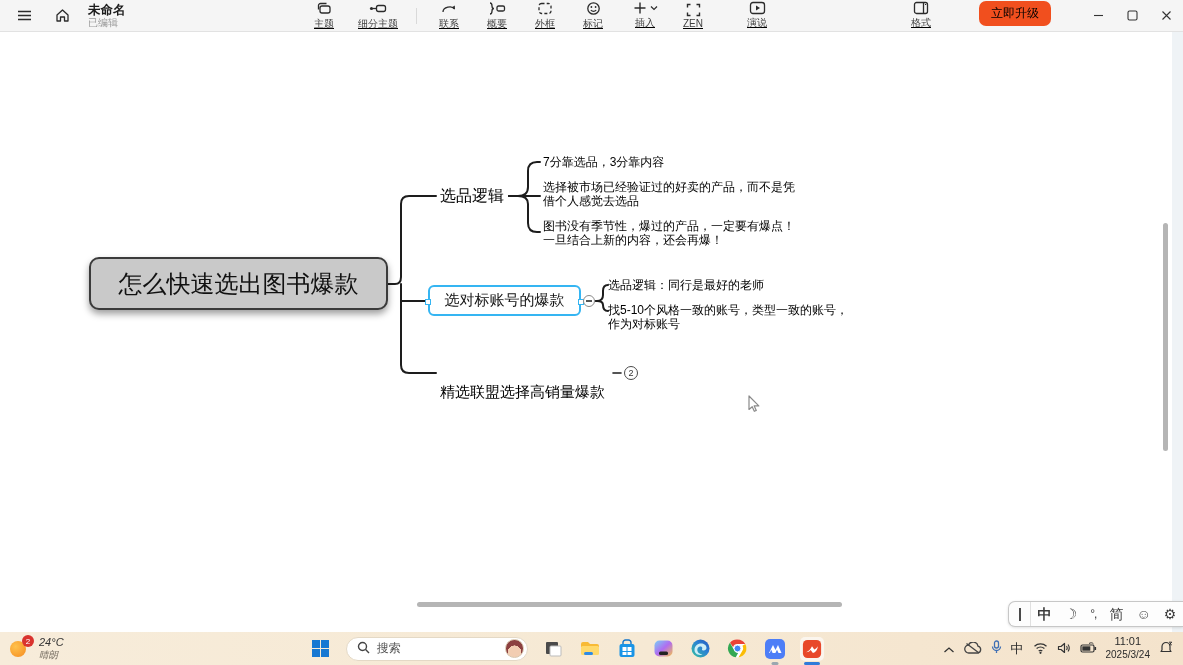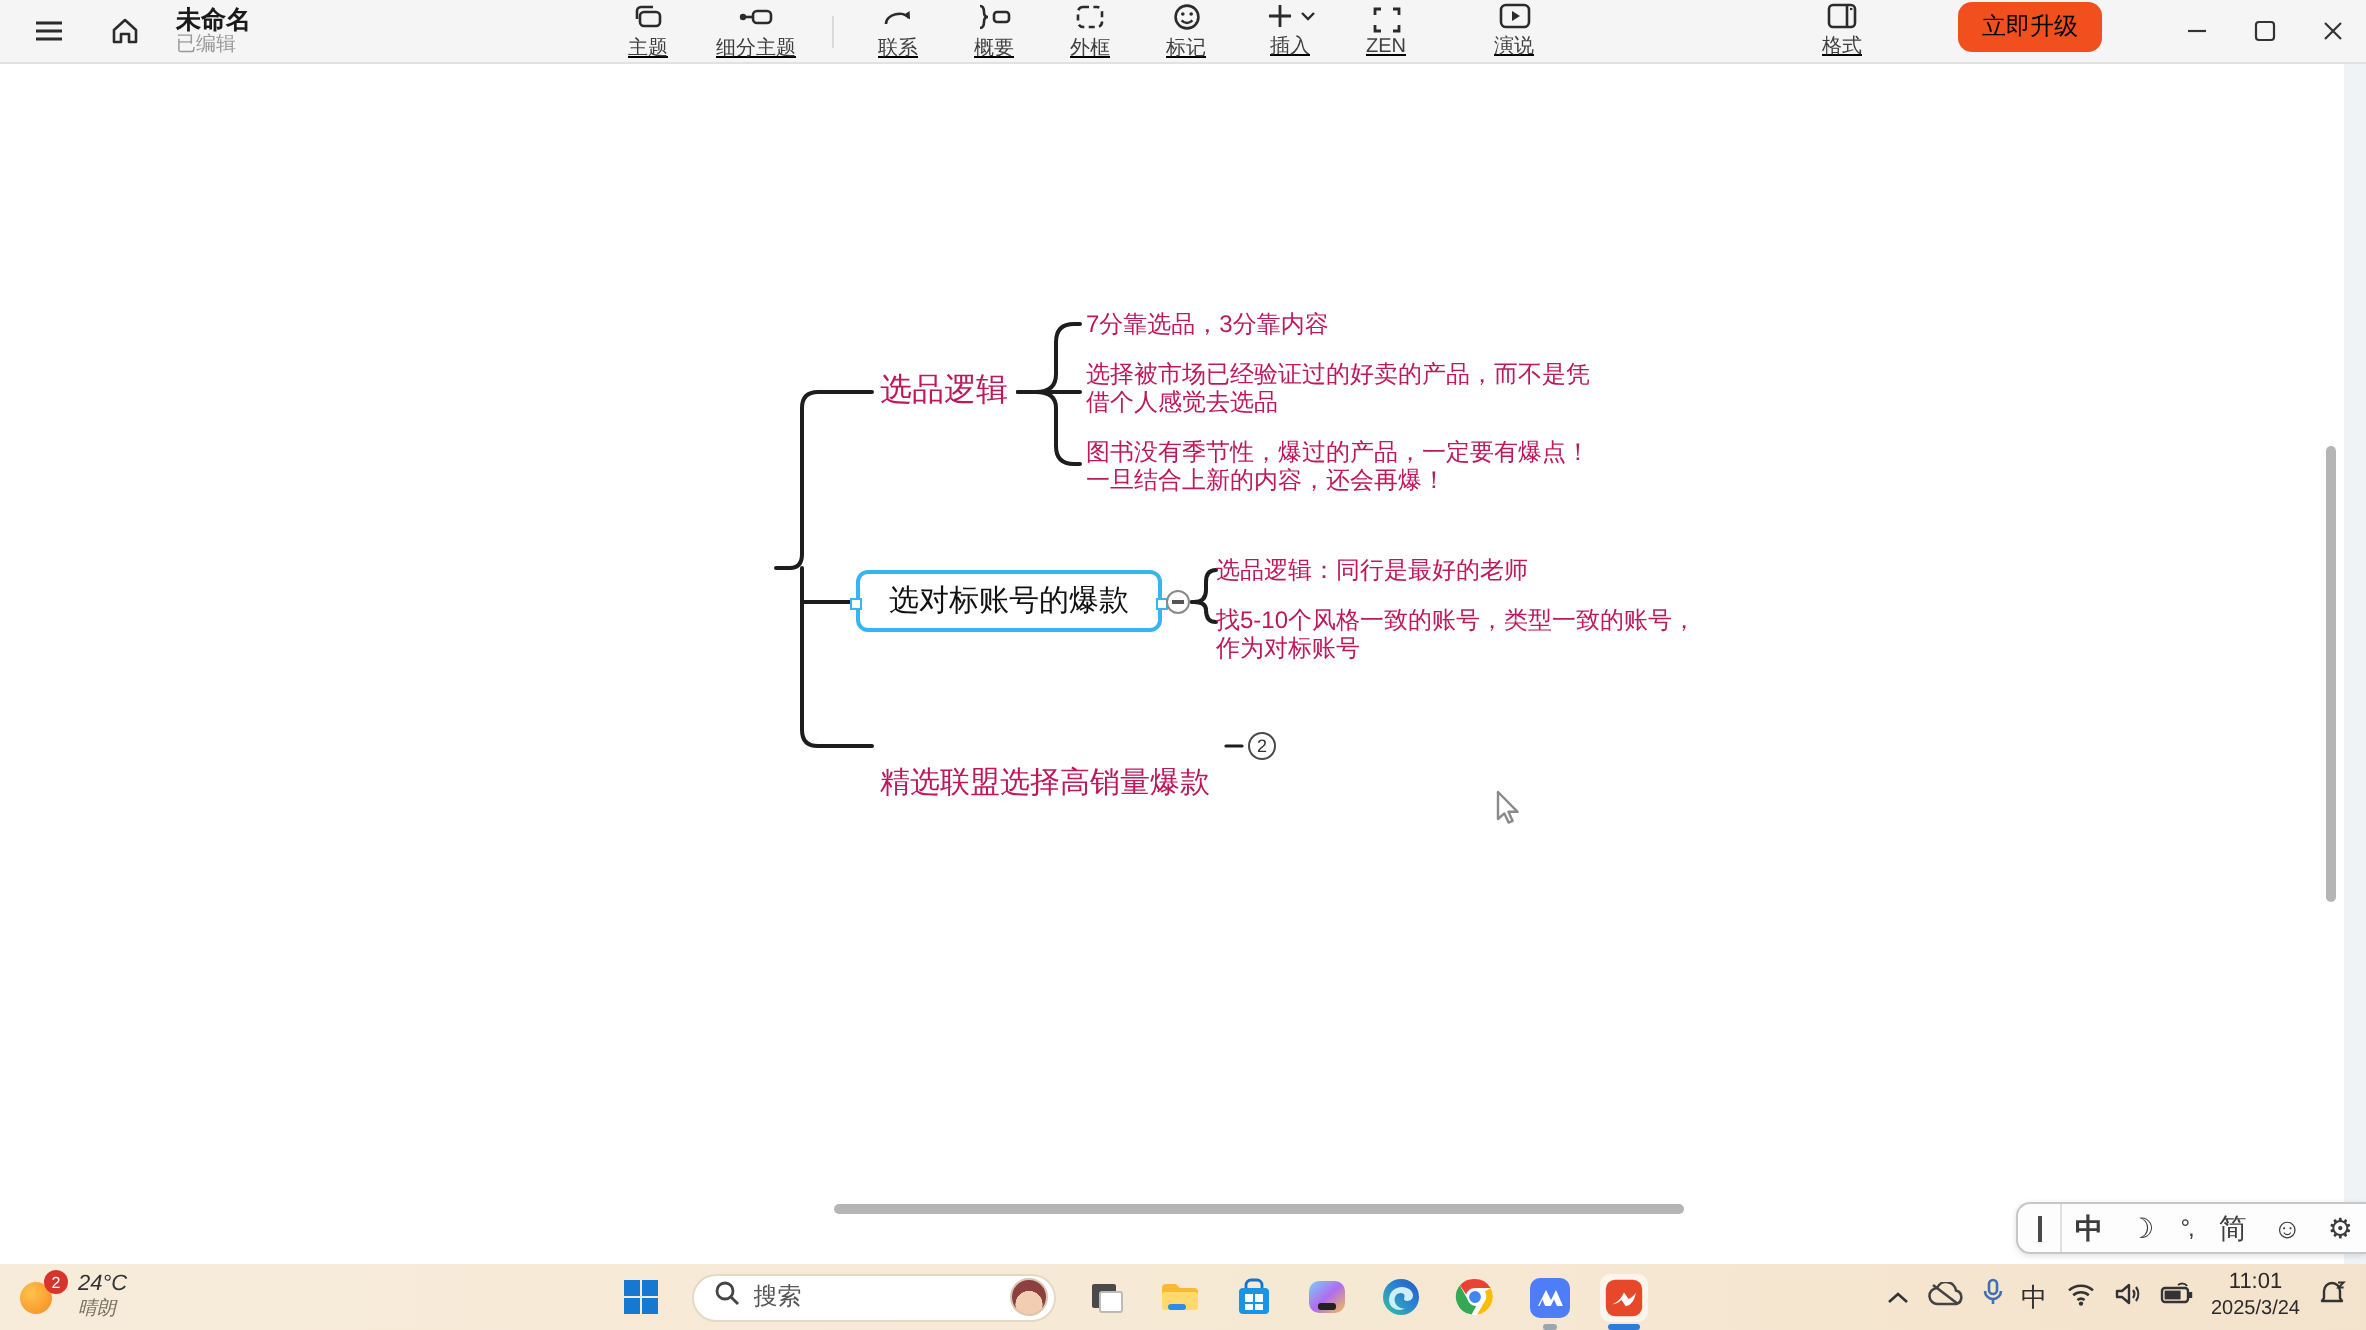--- a/index.html
+++ b/index.html
@@ -27,21 +27,21 @@
   .upgrade { background:#f14f1e; color:#000000; font-size:12px; padding:4px 12px;
     border-radius:7px; border:none; margin:0 10px 0 16px; white-space:nowrap; }
   .winctl { display:flex; align-items:center; }
   .winbtn { width:34px; height:30px; display:flex; align-items:center; justify-content:center;
     font-size:13px; color:#333; }
 
   
   .canvas { position:absolute; top:32px; left:0; width:1183px; height:600px; background:#ffffff; overflow:hidden; }
   .canvas-right-strip { position:absolute; top:0; right:0; width:11px; height:600px; background:#eff3f6; }
   .mm-svg { position:absolute; top:0; left:0; }
-  .node { position:absolute; color:#be185d; white-space:nowrap; }
+  .node { position:absolute; color:#000000; white-space:nowrap; }
   .root-box { left:89px; top:225px; width:299px; height:53px;
     background:#c9c9c9; border:2px solid #3b3b3b; border-radius:10px;
     display:flex; align-items:center; justify-content:center;
     font-size:24px; color:#111; box-shadow:0 4px 7px rgba(0,0,0,.38); }
   .b-label { font-size:16px; line-height:20px; }
   .leaf { font-size:12px; line-height:14px; white-space:normal; }
   .sel-box { left:428px; top:253px; width:153px; height:31px;
     background:#fff; border:2px solid #35b5f2; border-radius:6px;
     display:flex; align-items:center; justify-content:center; font-size:15px; color:#111; }
   .handle { position:absolute; width:6px; height:6px; background:#fff; border:1px solid #35b5f2; top:12px; }
@@ -266,20 +266,21 @@
       <path d="M509 164 H518 Q528 164 528 172 V191 Q528 200 537 200 H540"></path>
 
       <path d="M581 269 H583"></path>
       <path d="M596 269 H597 Q603 269 603 263 V259 Q603 253 608 253"></path>
       <path d="M596 269 H597 Q603 269 603 273 Q603 279 608 279"></path>
 
       <path d="M613 341 H621" stroke-width="1.6"></path>
     </g>
   </svg>
 
+  <div class="node root-box">怎么快速选出图书爆款</div>
 
   <div class="node b-label" style="left:440px; top:154px;">选品逻辑</div>
   <div class="node leaf" style="left:543px; top:123px; width:200px;">7分靠选品，3分靠内容</div>
   <div class="node leaf" style="left:543px; top:148px; width:258px;">选择被市场已经验证过的好卖的产品，而不是凭借个人感觉去选品</div>
   <div class="node leaf" style="left:543px; top:187px; width:258px;">图书没有季节性，爆过的产品，一定要有爆点！一旦结合上新的内容，还会再爆！</div>
 
   <div class="node sel-box">
     <span>选对标账号的爆款</span>
     <span class="handle" style="left:-5px"></span>
     <span class="handle" style="right:-5px"></span>

